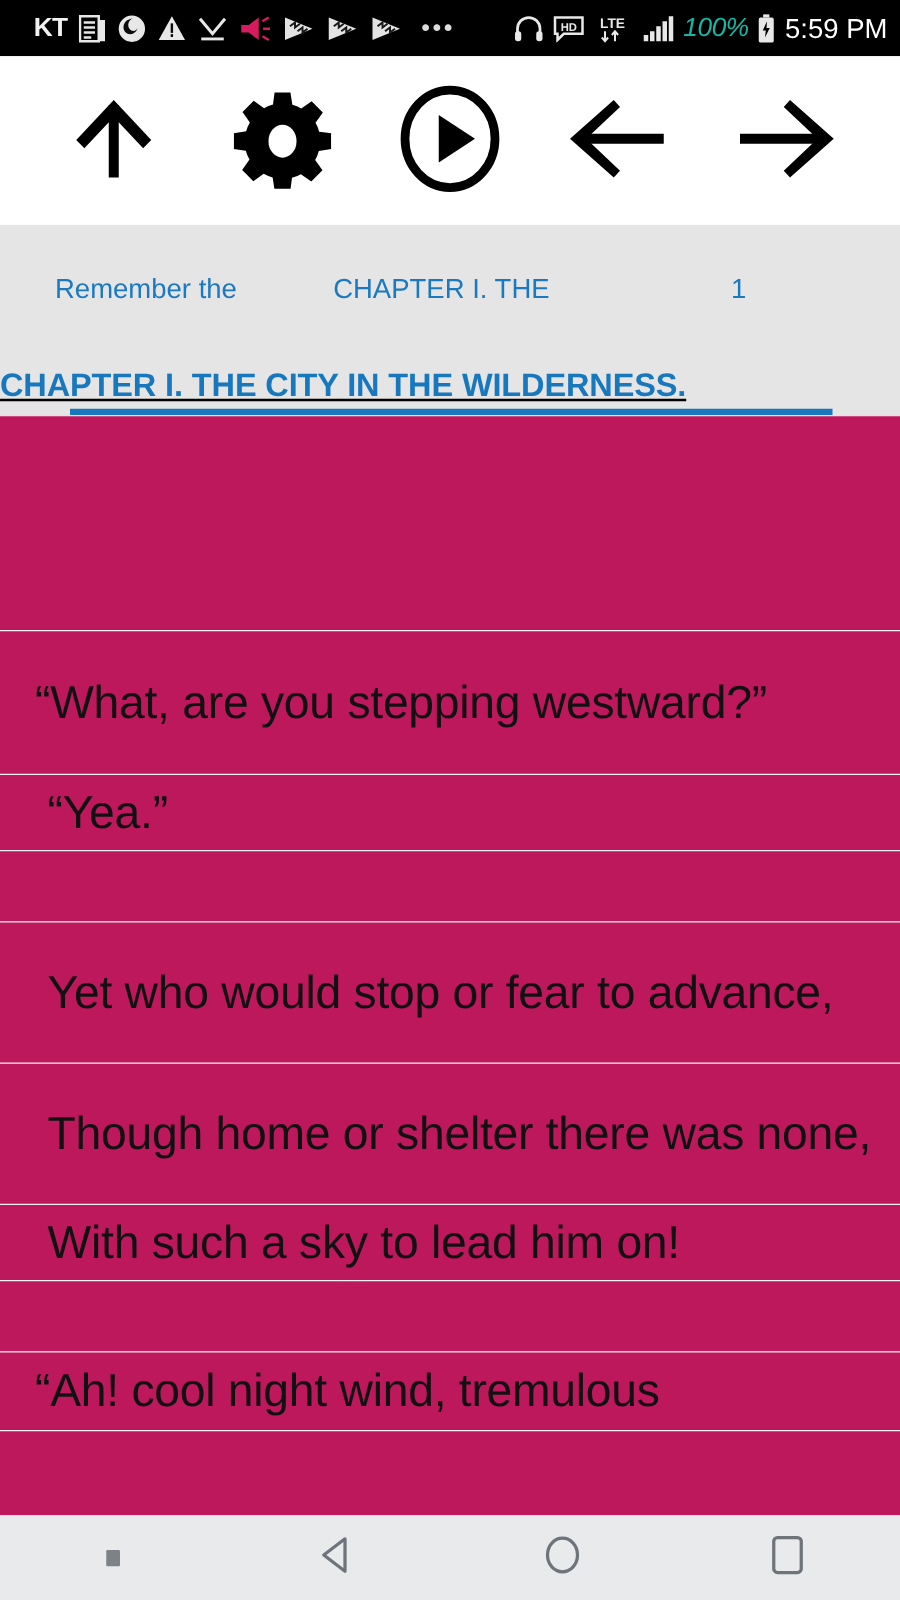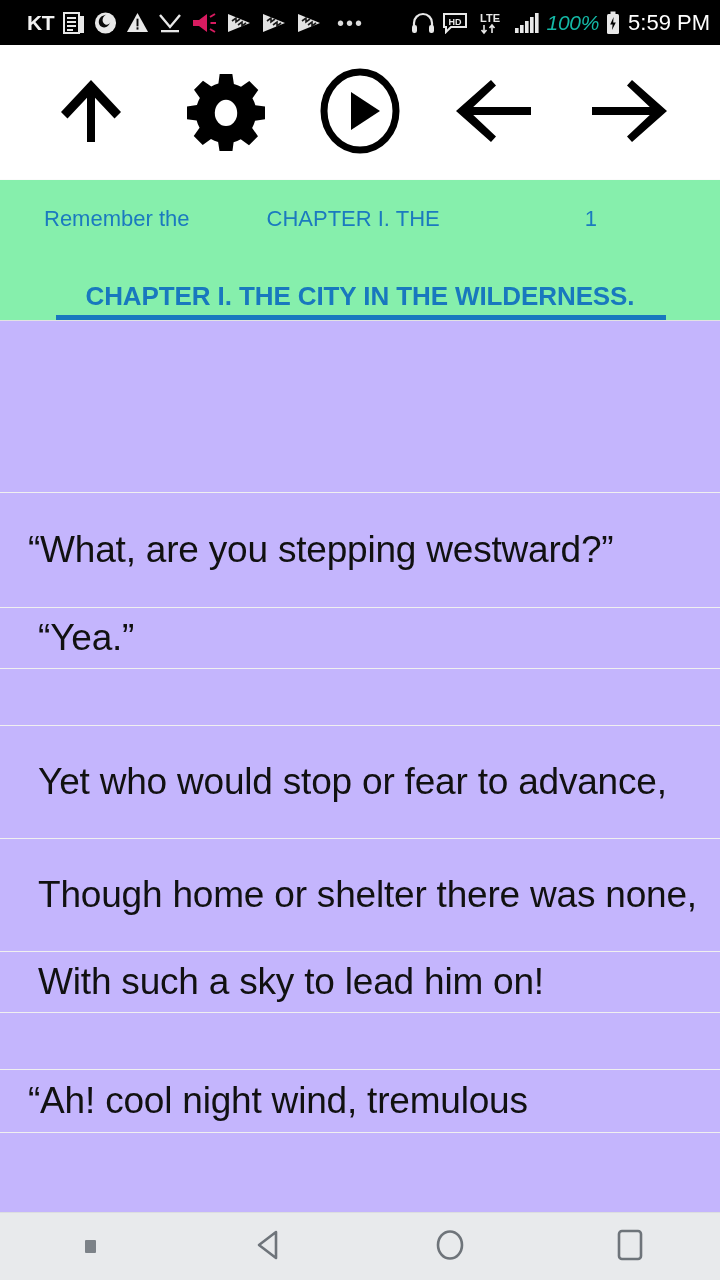--- a/index.html
+++ b/index.html
@@ -34,50 +34,50 @@
     padding:0 24px;
     border-bottom:1px solid #fbfbfb;
   }
   .tb-btn{
     width:96px; height:96px; display:flex; align-items:center; justify-content:center;
     background:transparent; border:none; cursor:pointer;
   }
 
   
   .tabstrip{
-    width:720px; background:#86efac; padding-top:0px;
+    width:720px; background:#e5e5e5; padding-top:12px;
     border-bottom:1px solid #e2e2e3;
   }
   .tabrow{
     display:flex; align-items:center; height:78px; padding:0 0px;
   }
   .tab{
     color:#1b7abf; font-size:22px; white-space:nowrap; cursor:pointer;
     display:flex; align-items:center; height:100%;
   }
   .tab.t1{ padding-left:44px; }
   .tab.t2{ padding-left:77px; }
   .tab.t3{ padding-left:145px; }
   .tabrow2{
-    display:flex; align-items:flex-end; justify-content:center;
-    height:62px; position:relative;
+    display:flex; align-items:flex-end; 
+    height:62px; position:relative;text-decoration:underline;
   }
   .tab-active{
     font-size:26px; font-weight:bold; color:#1878be;
     letter-spacing:-0.1px; white-space:nowrap; padding-bottom:8px; cursor:pointer;
   }
   .tab-underline{
     position:absolute; left:56px; right:54px; bottom:0;
     height:5px; background:#1878be;
   }
 
   
   .content{
     width:720px; height:calc(1280px - 45px - 135px - 140px - 68px);
-    background:#c4b5fd; overflow:hidden;
+    background:#be185d; overflow:hidden;
   }
   .row{
     border-bottom:1px solid #f0f0f0;
     padding:0 14px 0 28px;
     display:flex; align-items:center;
     color:#111111;
     font-size:37px;
     line-height:52px;
     letter-spacing:-0.2px;
     cursor:pointer;

